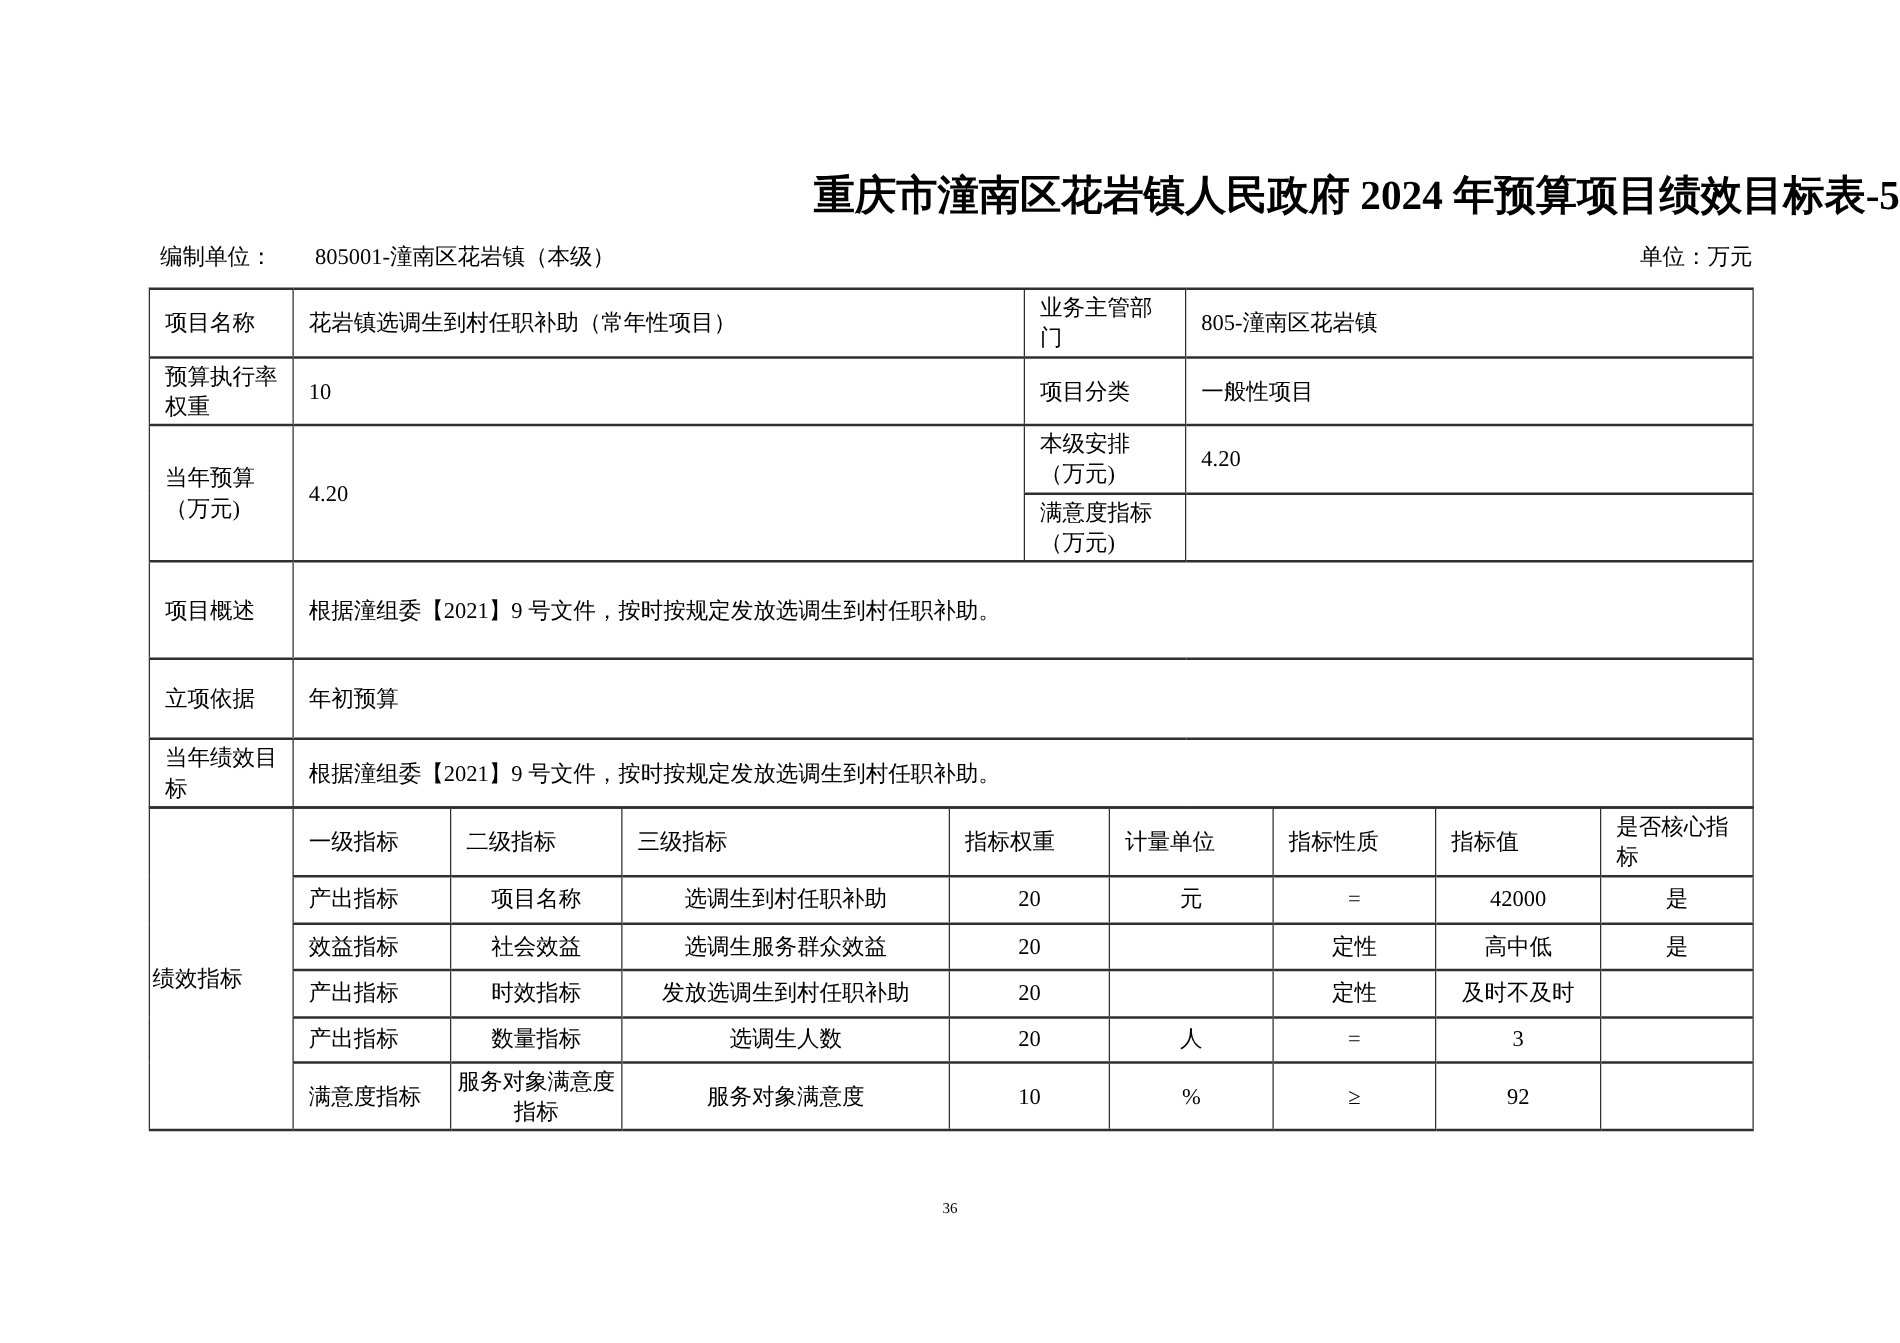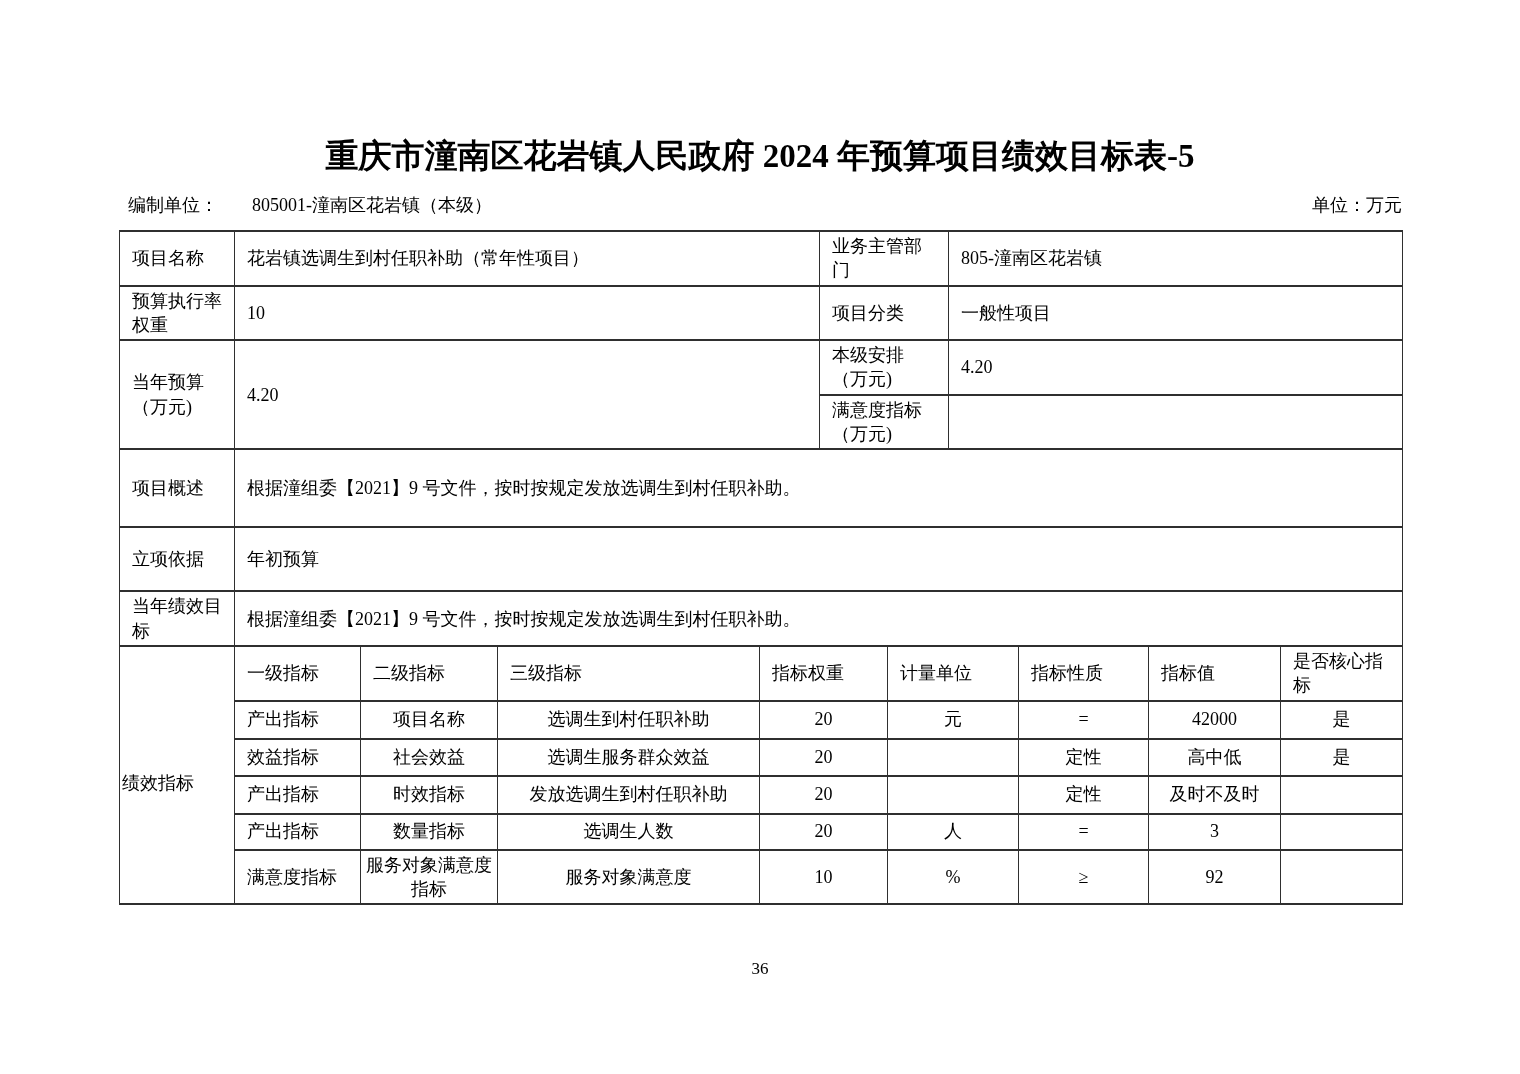--- a/index.html
+++ b/index.html
@@ -11,21 +11,21 @@
     background: #ffffff;
     font-family: "Liberation Serif", "DejaVu Serif", serif;
     color: #000000;
     overflow: hidden;
   }
   .doc-title {
     position: absolute;
     top: 134px;
     left: 0;
     width: 100%;
-    text-align: center;
+    text-align: right;
     font-size: 33px;
     font-weight: bold;
     letter-spacing: 0px;
     white-space: nowrap;
   }
   .meta-row {
     position: absolute;
     top: 193px;
     left: 128px;
     right: 118px;
@@ -63,21 +63,21 @@
     text-align: center;
     padding: 2px 4px;
   }
   .tbl td.grp { padding: 18px 2px 2px 2px; }
   .page-number {
     position: absolute;
     top: 959px;
     left: 0;
     width: 100%;
     text-align: center;
-    font-size: 17px;
+    font-size: 12px;
   }
 </style>
 </head>
 <body>
 
 <div class="page">
 
   <div class="doc-title">重庆市潼南区花岩镇人民政府 2024 年预算项目绩效目标表-5</div>
 
   <div class="meta-row">

